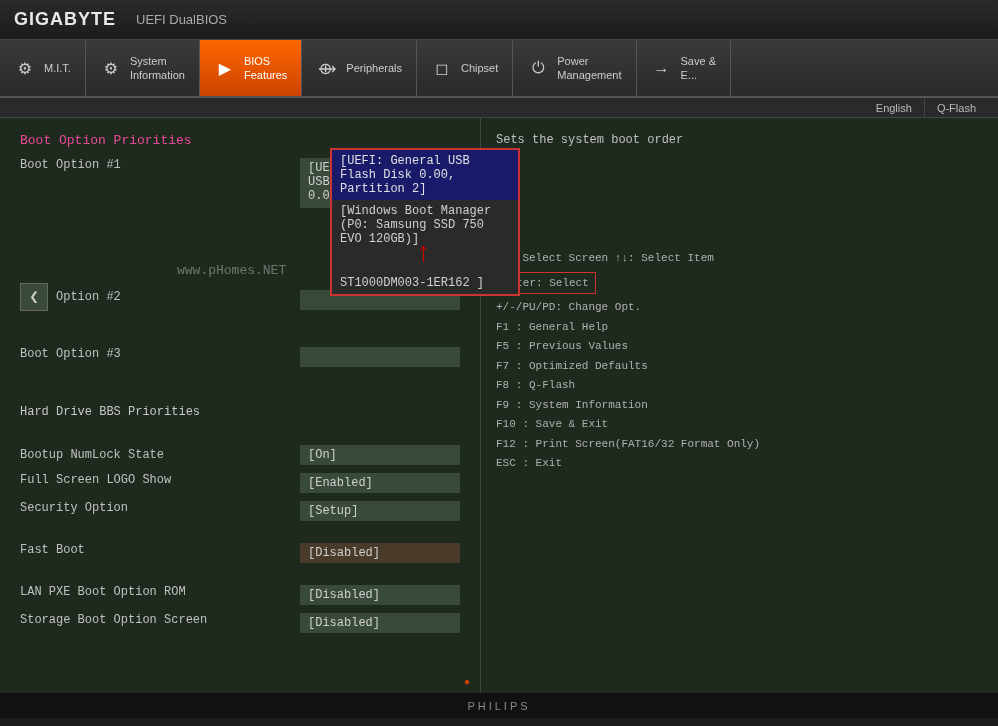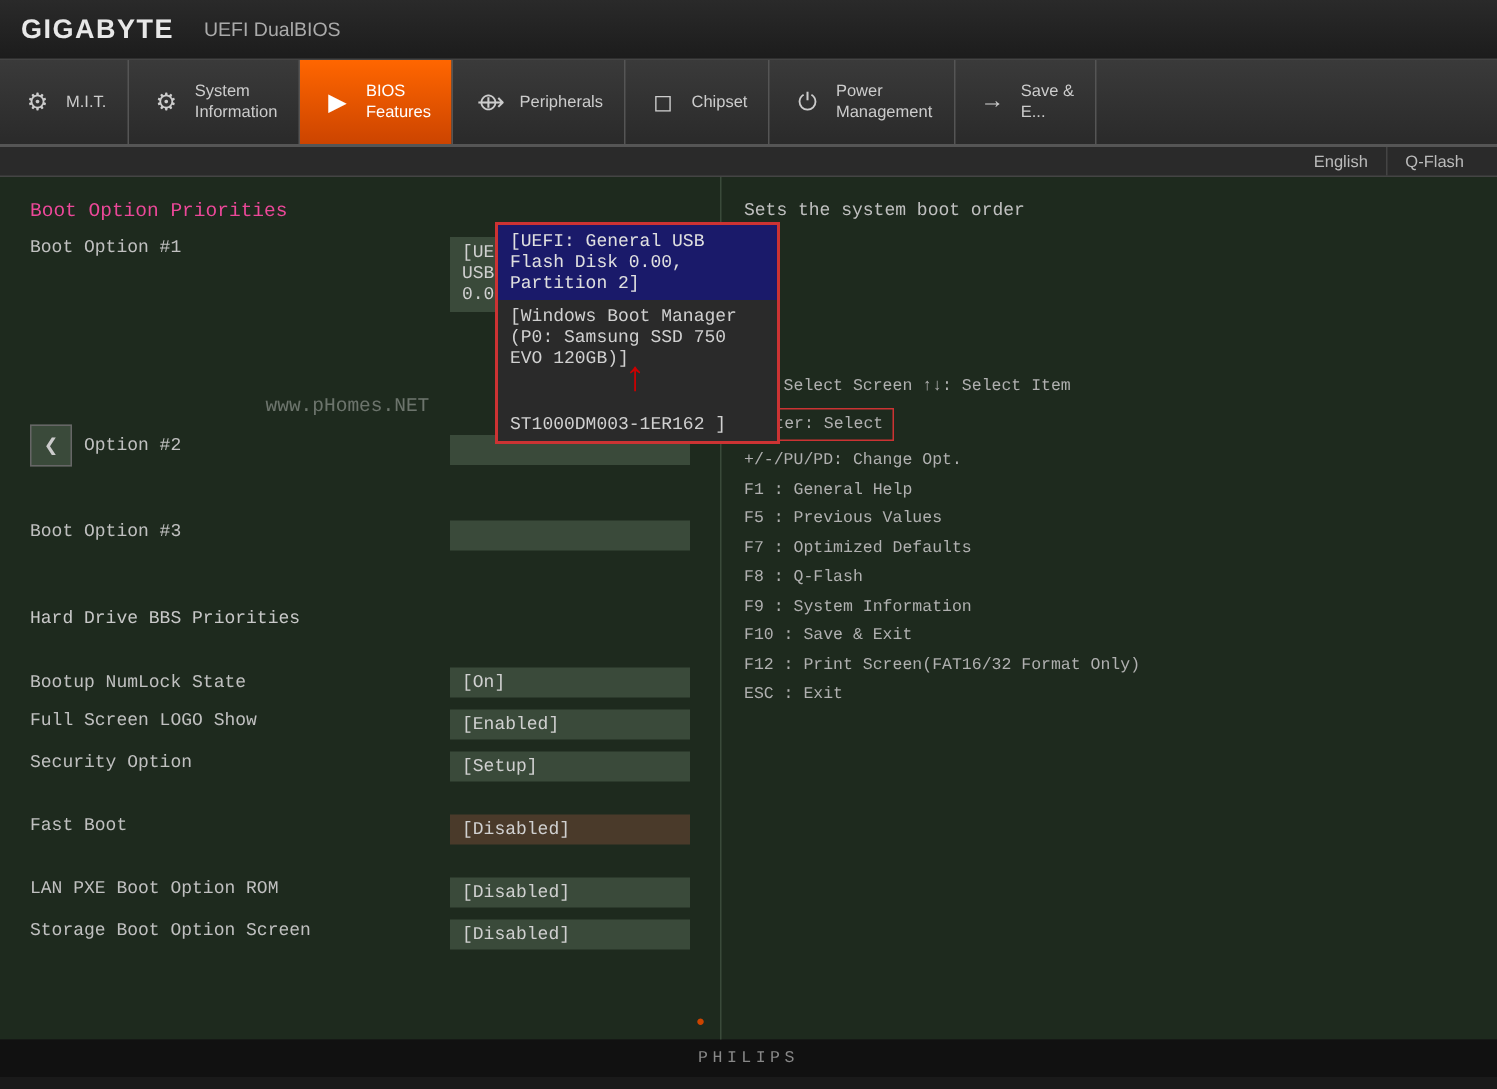--- a/index.html
+++ b/index.html
@@ -258,21 +258,21 @@
 
     
     .bottom-bar {
       background: #111;
       height: 25px;
       display: flex;
       align-items: center;
       justify-content: center;
       color: #888;
       font-size: 11px;
-      font-family: Liberation Mono, monospace;
+      font-family: Liberation Sans, sans-serif;
       letter-spacing: 3px;
       text-align: right;
     }
 
     
     .spacer-row {
       height: 14px;
     }
 
     .sub-section-label {

